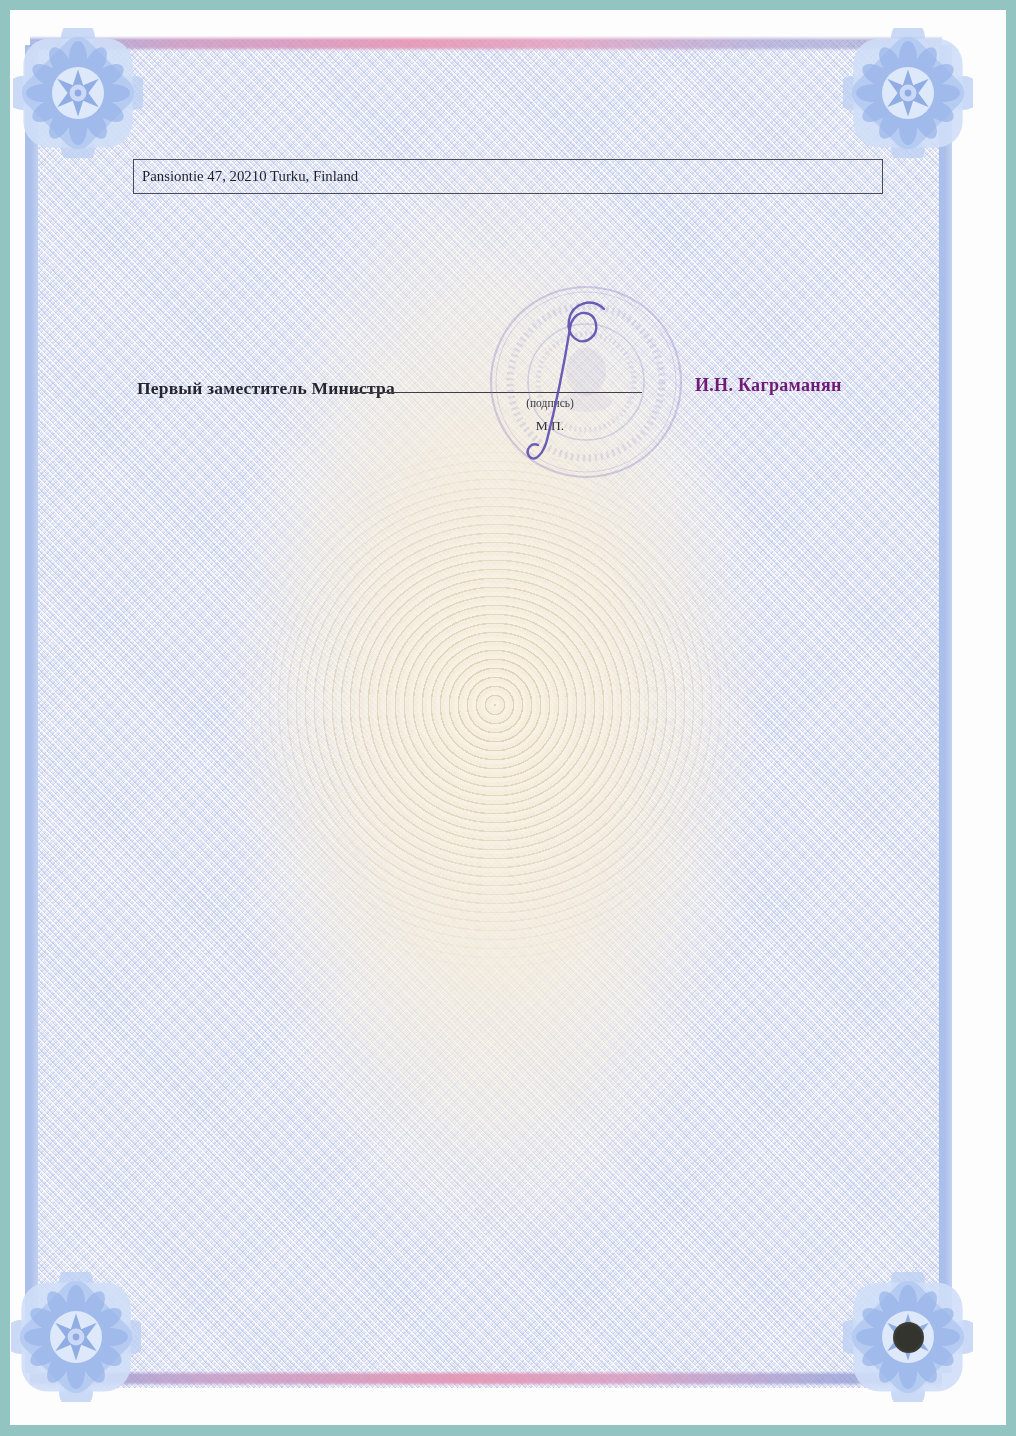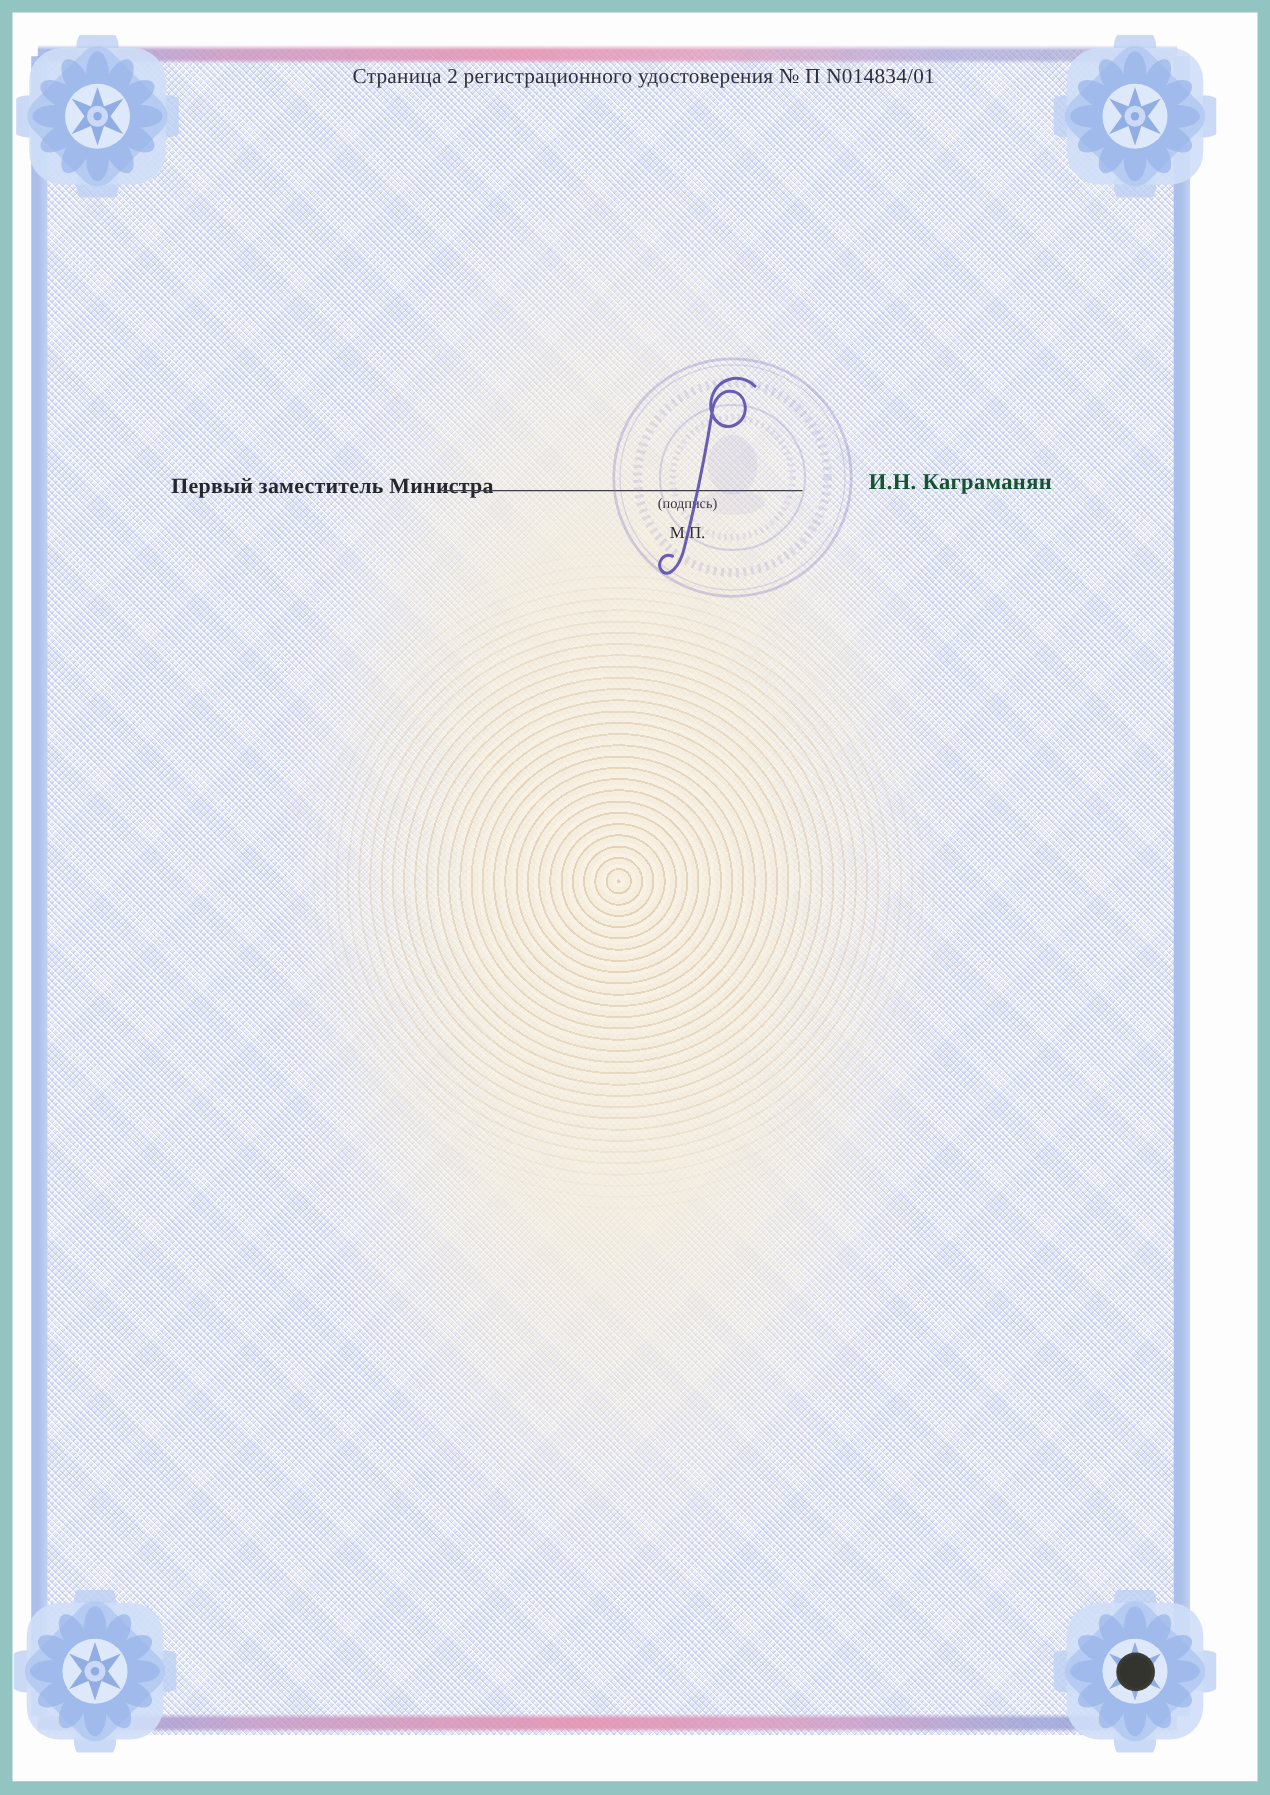--- a/index.html
+++ b/index.html
@@ -98,21 +98,21 @@
   .sig-caption {
     position:absolute; left:499px; top:397px; width:102px; text-align:center;
     font-size:11.5px; color:#34343e;
   }
   .seal-caption {
     position:absolute; left:519px; top:418px; width:62px; text-align:center;
     font-size:13.5px; color:#2c2c36;
   }
   .sig-name {
     position:absolute; left:695px; top:375px;
-    font-weight:bold; font-size:18px; color:#14532d; letter-spacing:.3px;
+    font-weight:bold; font-size:18px; color:#701a75; letter-spacing:.3px;
   }
 
   .stamp { position:absolute; left:478px; top:276px; width:216px; height:212px; opacity:.6;
            filter:blur(.3px); }
   .ink   { position:absolute; left:520px; top:295px; width:130px; height:185px; }
   .hidden-defs { position:absolute; width:0; height:0; overflow:hidden; }
 </style>
 </head>
 <body>
 
@@ -167,28 +167,30 @@
   <svg class="rosette tr" viewBox="0 0 100 100">
       <use href="#rosette-shape"></use>
     </svg>
   <svg class="rosette bl" viewBox="0 0 100 100">
       <use href="#rosette-shape"></use>
     </svg>
   <svg class="rosette br" viewBox="0 0 100 100">
       <use href="#rosette-shape"></use>
     </svg>
 
-  <div class="header-line">Страница 2 регистрационного удостоверения № П N014834/01</div>
 
   <table class="sites">
     <colgroup>
         <col style="width:434px">
         <col style="width:315px">
       </colgroup>
     <tbody>
+    <tr>
+      <td class="addr-cell" colspan="2">Pansiontie 47, 20210 Turku, Finland</td>
+    </tr>
   </tbody>
     </table>
 
   <div class="sig-title">Первый заместитель Министра</div>
   <div class="sig-line"></div>
   <div class="sig-caption">(подпись)</div>
   <div class="seal-caption">М.П.</div>
   <div class="sig-name">И.Н. Каграманян</div>
 
   <svg class="stamp" viewBox="0 0 216 212">

